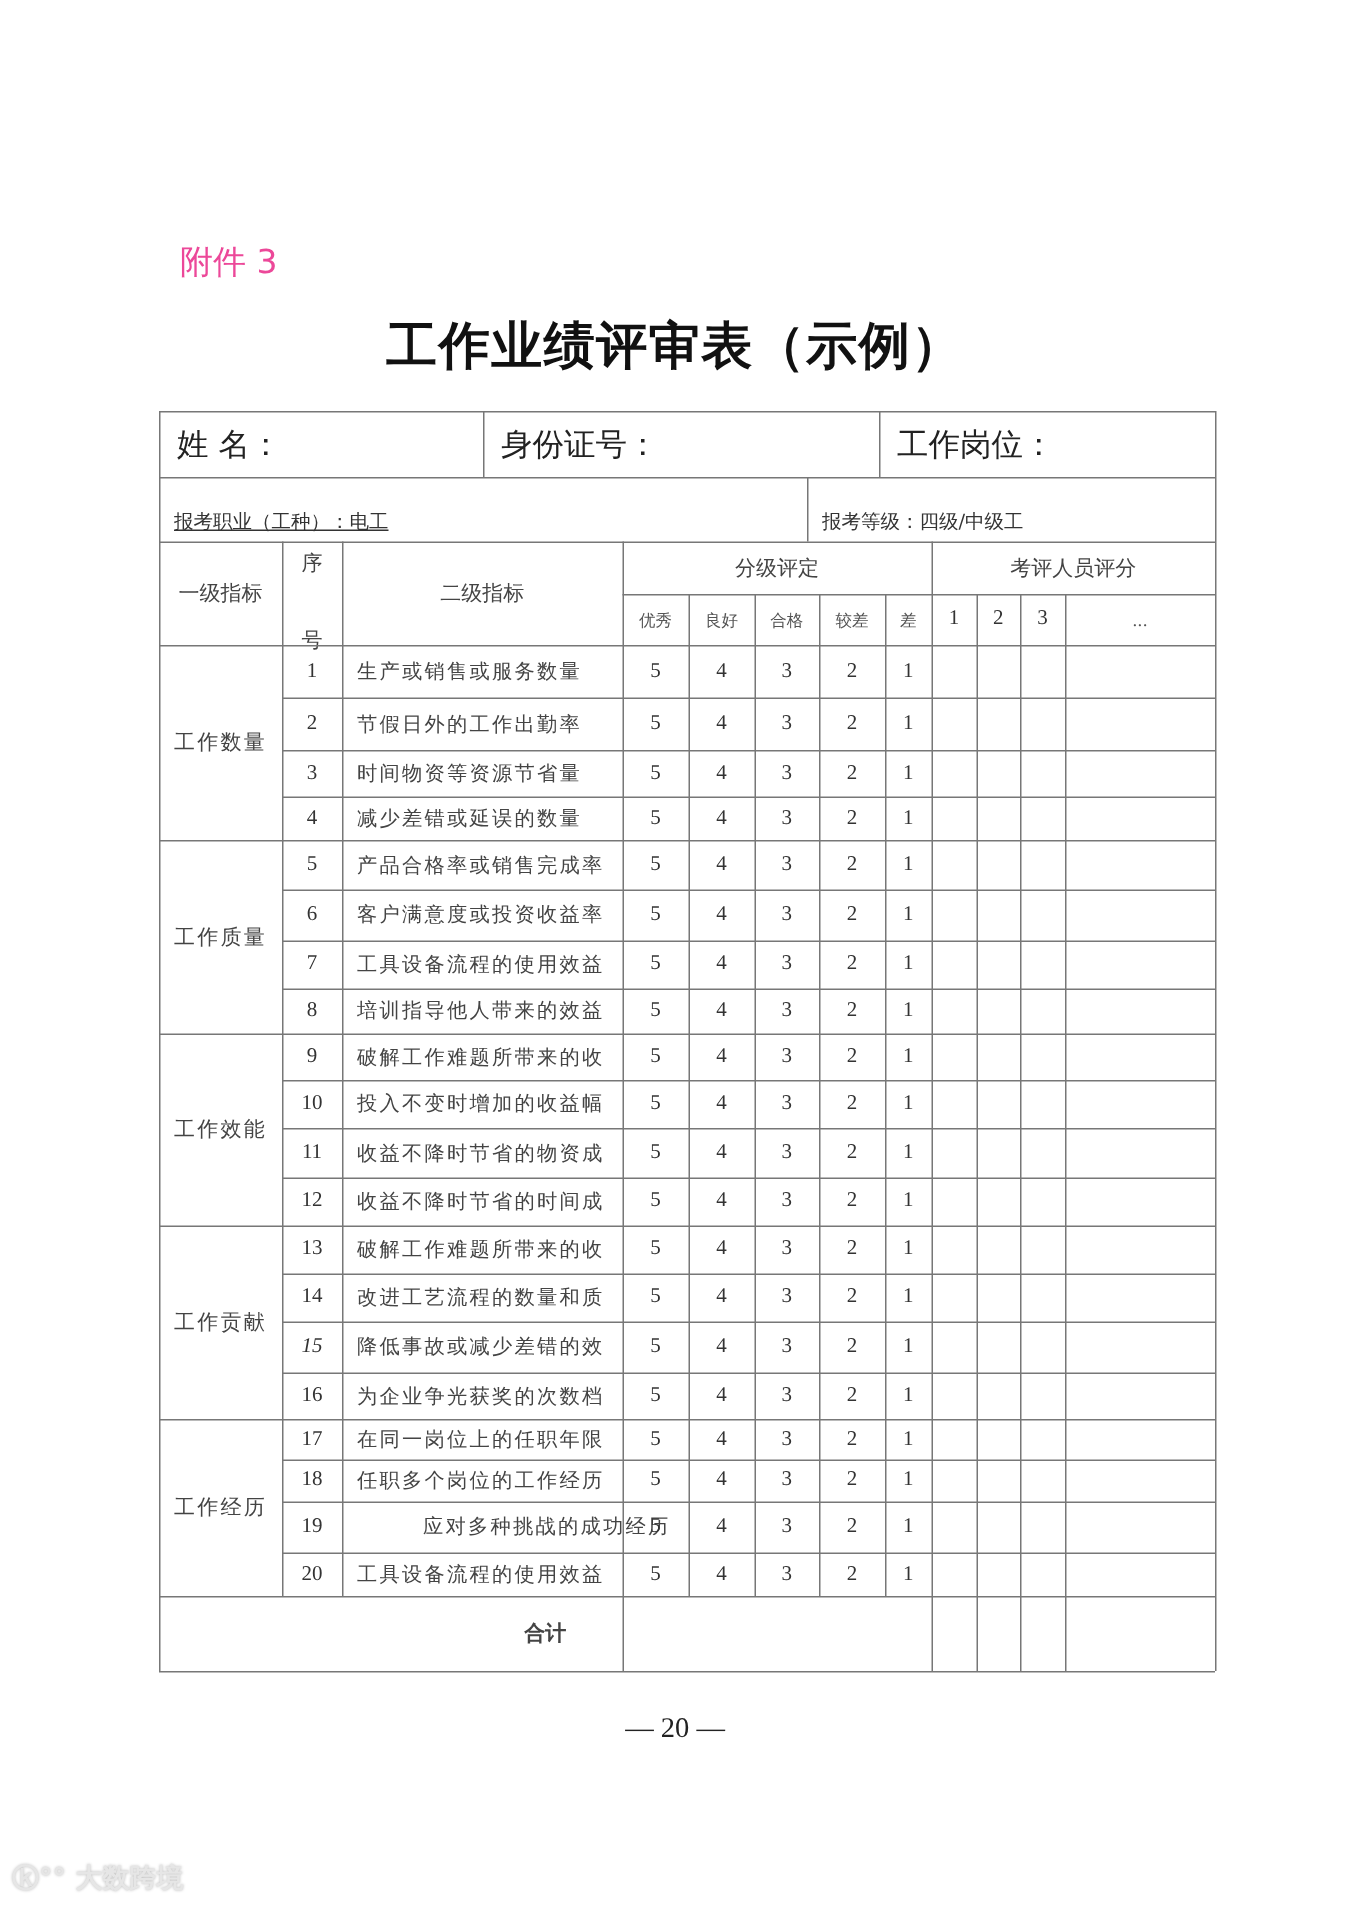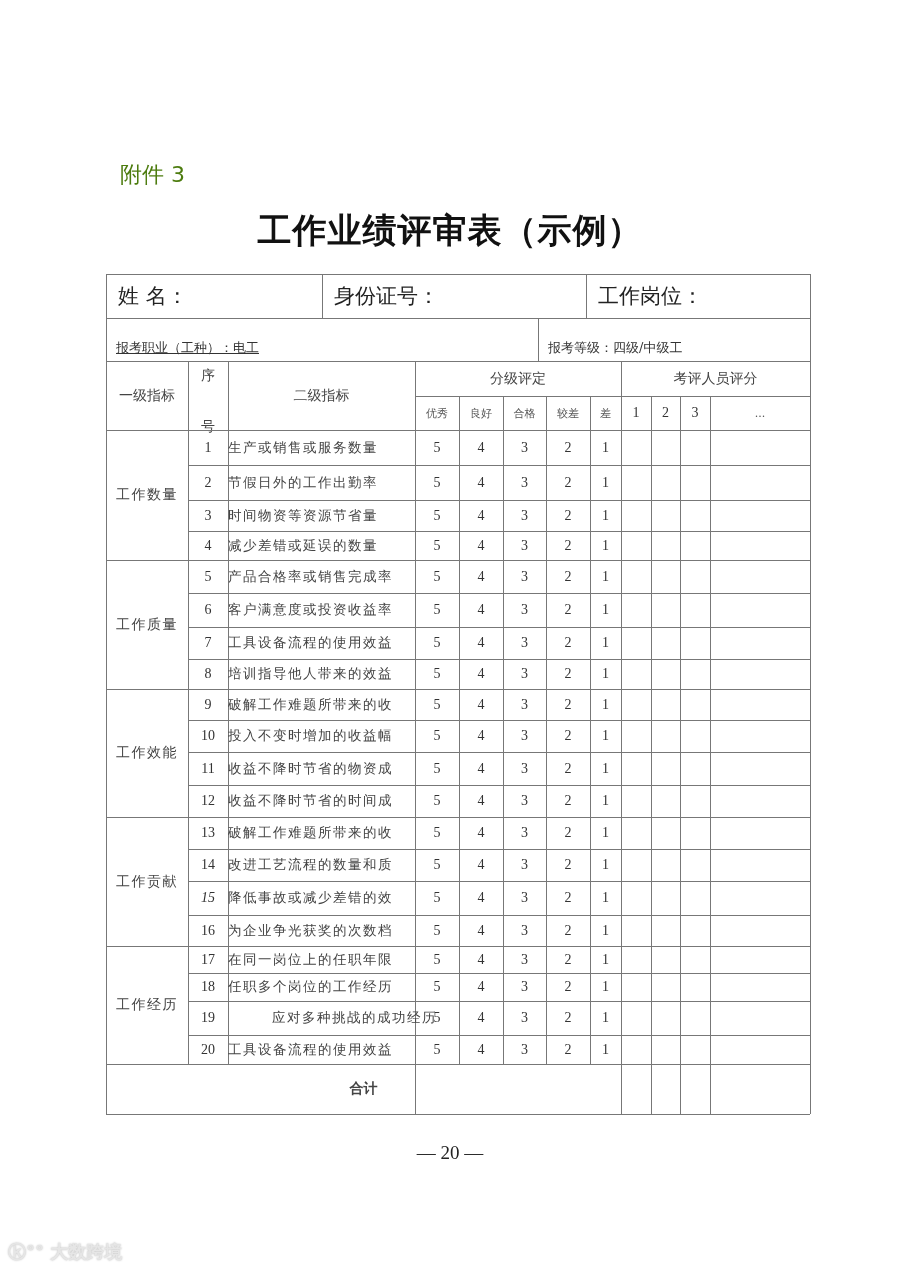--- a/index.html
+++ b/index.html
@@ -5,40 +5,40 @@
   html, body { margin: 0; padding: 0; }
   body {
     width: 900px; height: 1273px; background: #ffffff;
     position: relative; overflow: hidden;
     font-family: "DejaVu Serif", "Liberation Serif", serif;
     color: #222;
   }
   .abs { position: absolute; }
   #attachment {
     left: 120px; top: 160px; font-size: 22px;
-    font-family: "DejaVu Sans", "Liberation Sans", sans-serif; color: #4d7c0f;
+    font-family: "DejaVu Sans", "Liberation Sans", sans-serif; color: #ec4899;
   }
   #title {
     left: 0; width: 900px; top: 208px; text-align: center;
     font-size: 34px; font-weight: bold; color: #111; letter-spacing: 1px;
     font-family: "DejaVu Serif", "Liberation Serif", serif;
   }
   .hl { position: absolute; height: 0; border-top: 1.5px solid #777; }
   .vl { position: absolute; width: 0; border-left: 1.5px solid #777; }
   .cell {
     position: absolute; display: flex; align-items: center; justify-content: center;
     text-align: center; color: #333;
   }
   .big { font-size: 21px; justify-content: flex-start; padding-left: 12px; color: #222;
          font-family: "DejaVu Sans", "Liberation Sans", sans-serif; }
   .small { font-size: 13px; justify-content: flex-start; padding-left: 10px; padding-top: 16px; color: #333; }
   .hdr { font-size: 14px; color: #444; }
   .sub { font-size: 11px; color: #555; }
   .num { font-size: 14px; color: #333; font-family: "Liberation Serif", "DejaVu Serif", serif; }
-  .ind { font-size: 13.5px; color: #444; justify-content: flex-start; letter-spacing: 1.5px; }
+  .ind { font-size: 13.5px; color: #444; justify-content: flex-start; padding-left: 10px; letter-spacing: 1.5px; }
   .grp { font-size: 14px; color: #444; letter-spacing: 1.5px; }
   #page-number {
     left: 0; width: 900px; top: 1142px; text-align: center; font-size: 19px; color: #222;
     font-family: "Liberation Serif", "DejaVu Serif", serif;
   }
   #watermark {
     left: 8px; top: 1240px; font-size: 18px; color: #e6e6e6; font-weight: bold;
     font-family: "DejaVu Sans", "Liberation Sans", sans-serif;
     text-shadow: 0 0 2px #bbb;
   }

